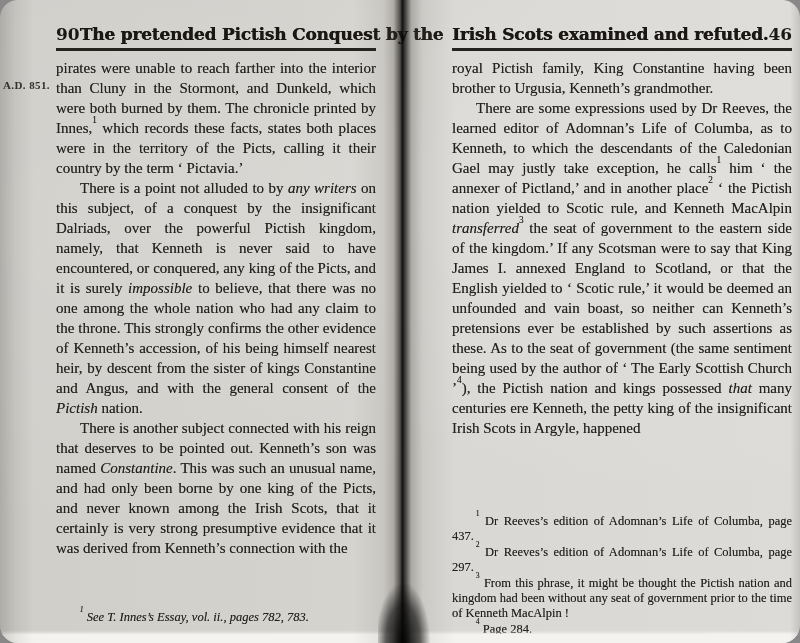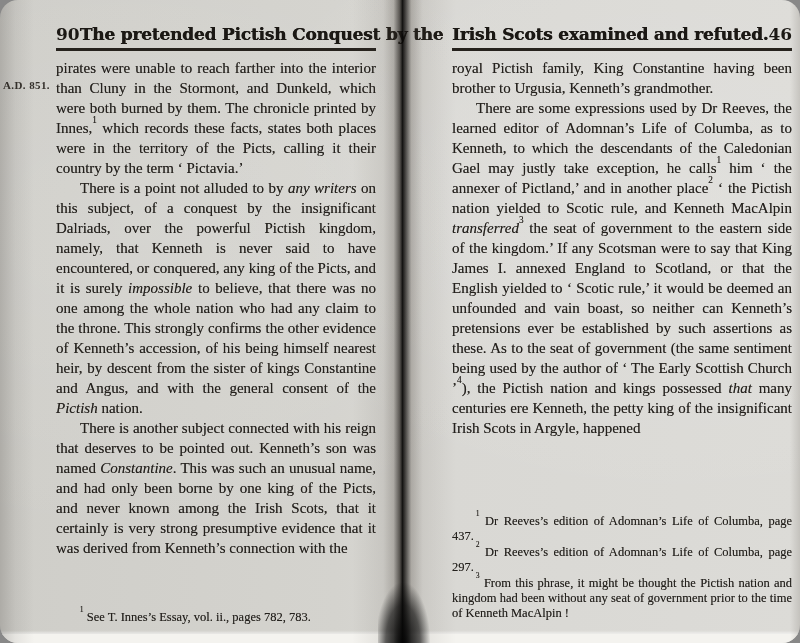--- a/index.html
+++ b/index.html
@@ -41,21 +41,21 @@
   .folio{font-size:17px;}
   .running-head{flex:1;text-align:center;font-size:17px;letter-spacing:-0.2px;
     text-shadow:0.4px 0 0 currentColor;}
   .head-rule{border-top:3px solid #26221d;margin:0 0 7px 0;}
   .body{text-align:justify;font-size:15px;line-height:20px;
     text-shadow:0 0 0.5px rgba(36,33,29,0.55);}
   .para{margin:0;text-align:justify;}
   .body .para + .para{text-indent:1.6em;}
   .footnotes{position:absolute;left:0;right:0;font-size:12.5px;line-height:15px;
     text-shadow:0 0 0.4px rgba(36,33,29,0.5);}
-  .page-left .footnotes{top:596px;}
+  .page-left .footnotes{top:596px;font-style:italic;}
   .page-right .footnotes{top:500px;}
   .footnote{margin:0 0 1px 0;text-align:justify;text-indent:1.9em;}
   sup{font-size:0.62em;line-height:0;position:relative;top:-0.45em;}
   i{font-style:italic;}
   .margin-note{position:absolute;left:3px;top:79px;width:50px;z-index:1;
     font-size:11px;font-weight:bold;letter-spacing:0.4px;color:#332f2a;
     font-family:"Liberation Serif",serif;}
 </style>
 </head>
 <body>
@@ -87,20 +87,21 @@
     </div>
     <div class="head-rule"></div>
     <div class="body">
         <p class="para">royal Pictish family, King Constantine having been brother to Urgusia, Kenneth’s grandmother.</p>
         <p class="para">There are some expressions used by Dr Reeves, the learned editor of Adomnan’s Life of Columba, as to Kenneth, to which the descendants of the Caledonian Gael may justly take exception, he calls<sup>1</sup> him ‘ the annexer of Pictland,’ and in another place<sup>2</sup> ‘ the Pictish nation yielded to Scotic rule, and Kenneth MacAlpin <i>transferred</i><sup>3</sup> the seat of government to the eastern side of the kingdom.’ If any Scotsman were to say that King James I. annexed England to Scotland, or that the English yielded to ‘ Scotic rule,’ it would be deemed an unfounded and vain boast, so neither can Kenneth’s pretensions ever be established by such assertions as these. As to the seat of government (the same sentiment being used by the author of ‘ The Early Scottish Church ’<sup>4</sup>), the Pictish nation and kings possessed <i>that</i> many centuries ere Kenneth, the petty king of the insignificant Irish Scots in Argyle, happened</p>
       </div>
     <div class="footnotes">
         <p class="footnote"><sup>1</sup> Dr Reeves’s edition of Adomnan’s Life of Columba, page 437.</p>
         <p class="footnote"><sup>2</sup> Dr Reeves’s edition of Adomnan’s Life of Columba, page 297.</p>
         <p class="footnote"><sup>3</sup> From this phrase, it might be thought the Pictish nation and kingdom had been without any seat of government prior to the time of Kenneth MacAlpin !</p>
+        <p class="footnote"><sup>4</sup> Page 284.</p>
       </div>
   </div>
 
   <div class="edge-left"></div>
   <div class="edge-right"></div>
   <div class="bottom-strip"></div>
   <div class="gutter"></div>
   <div class="gutter-blob"></div>
 
 </div>

